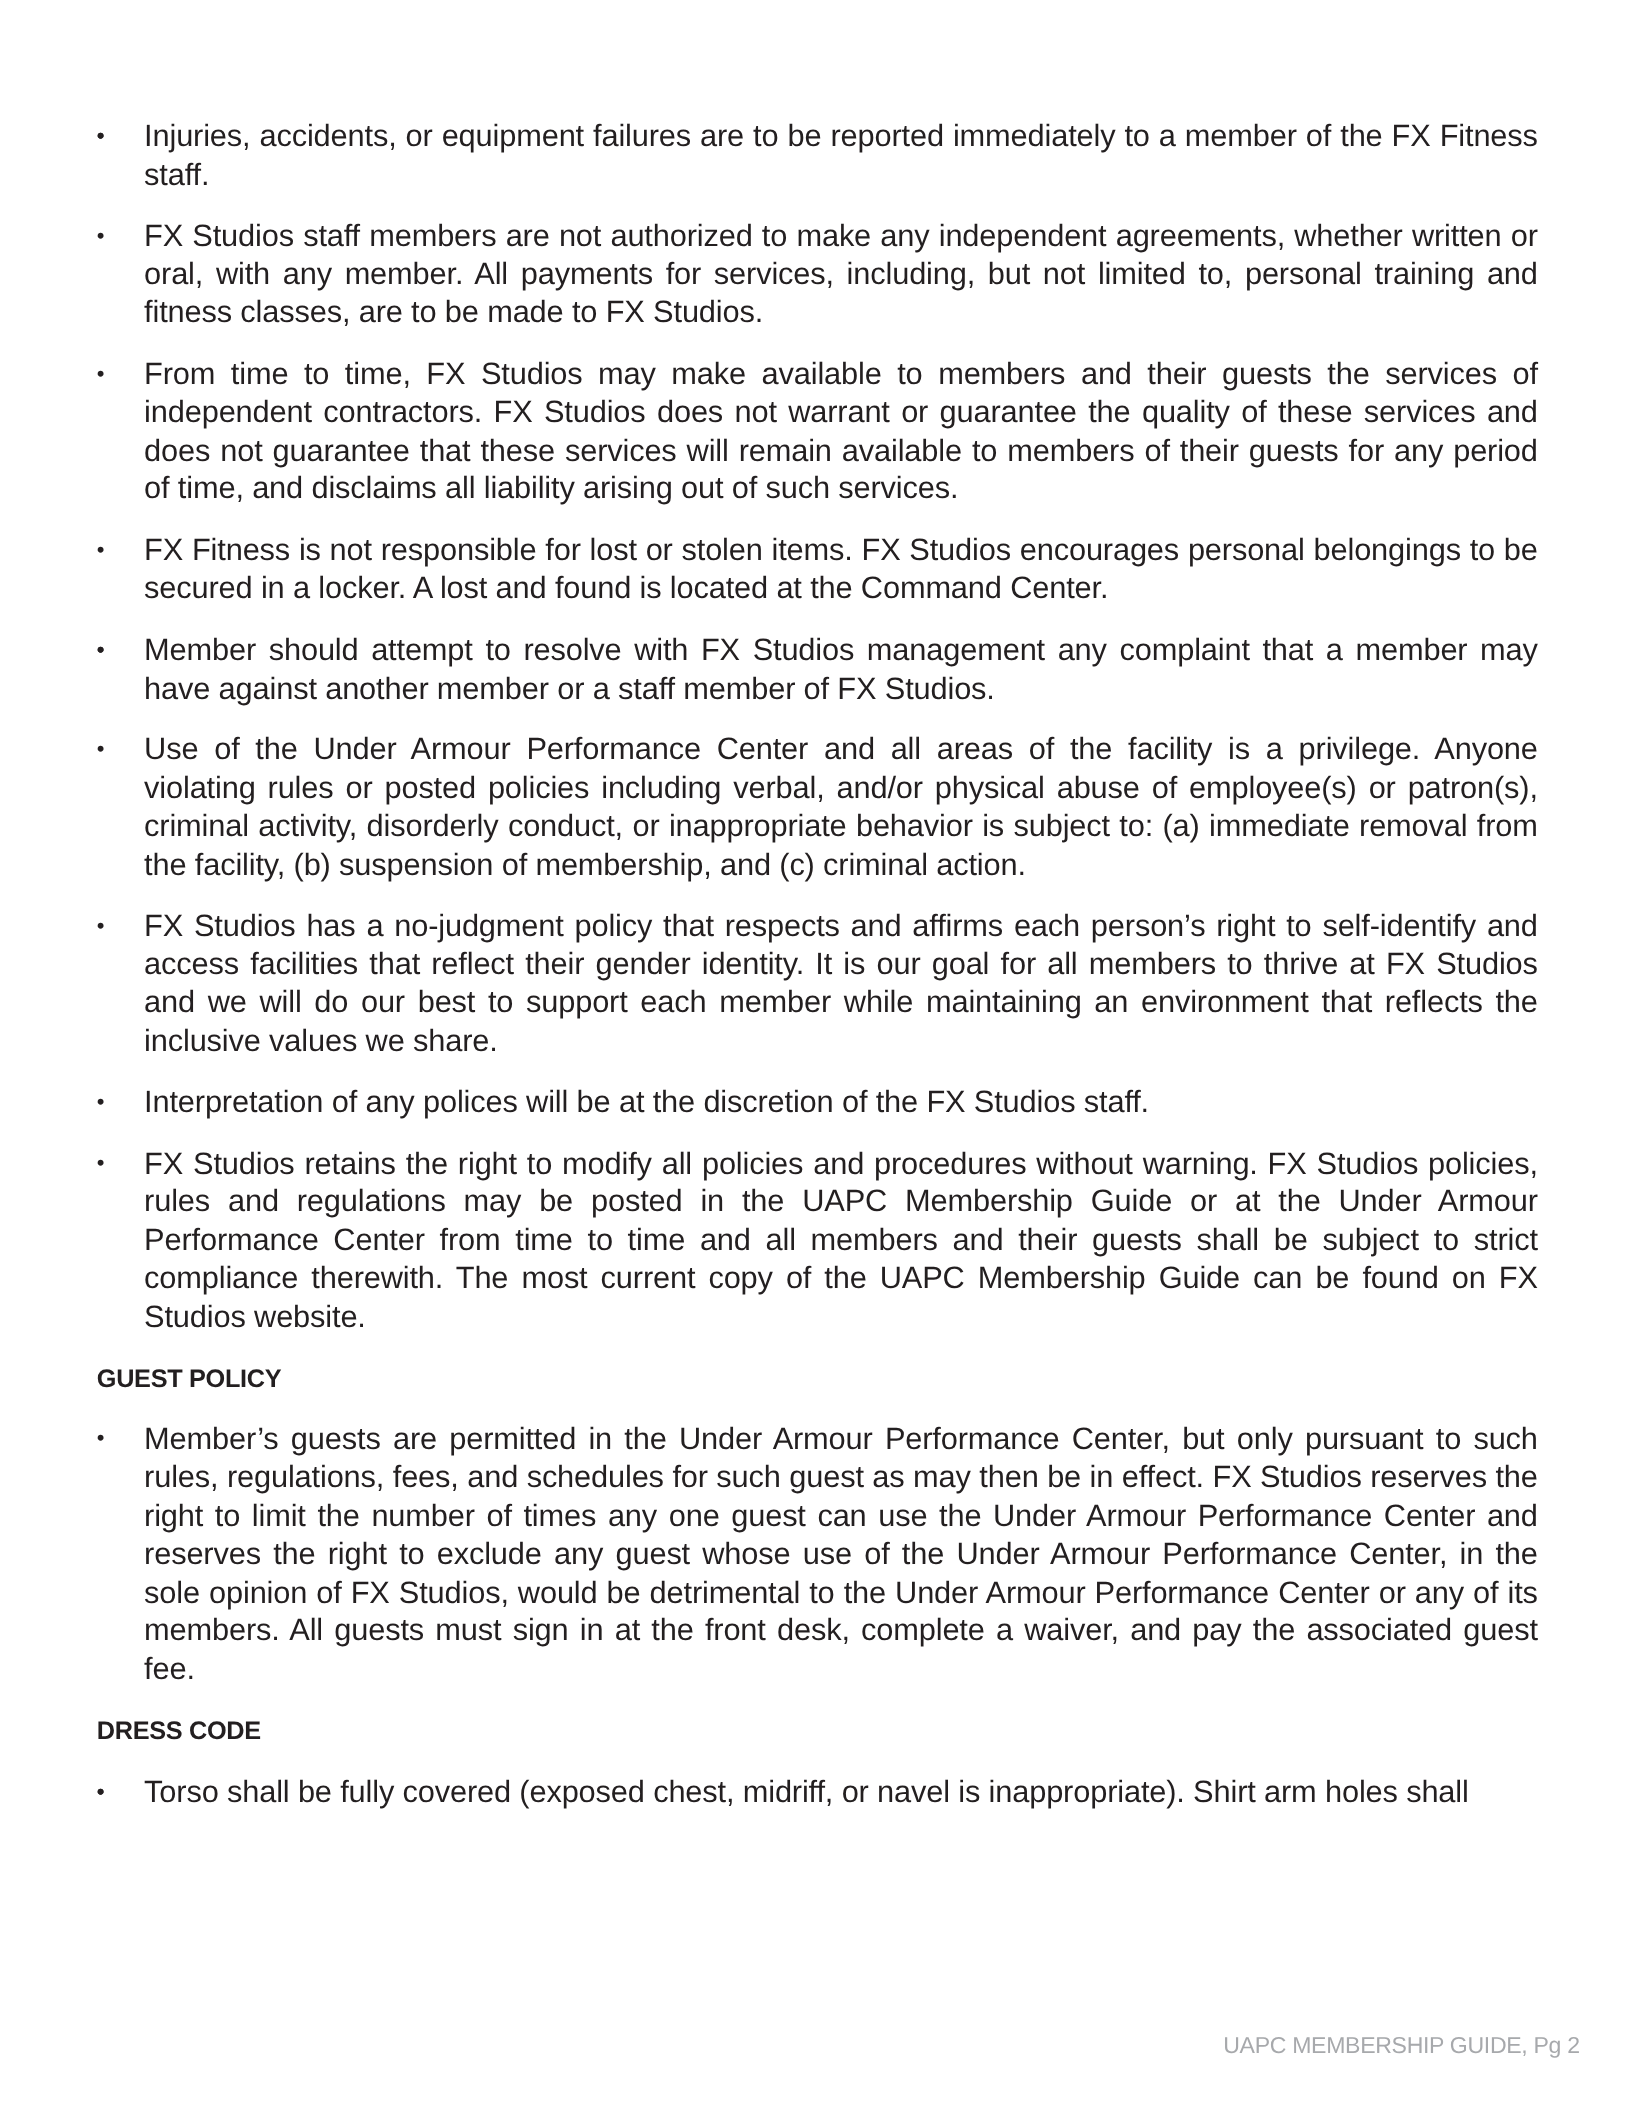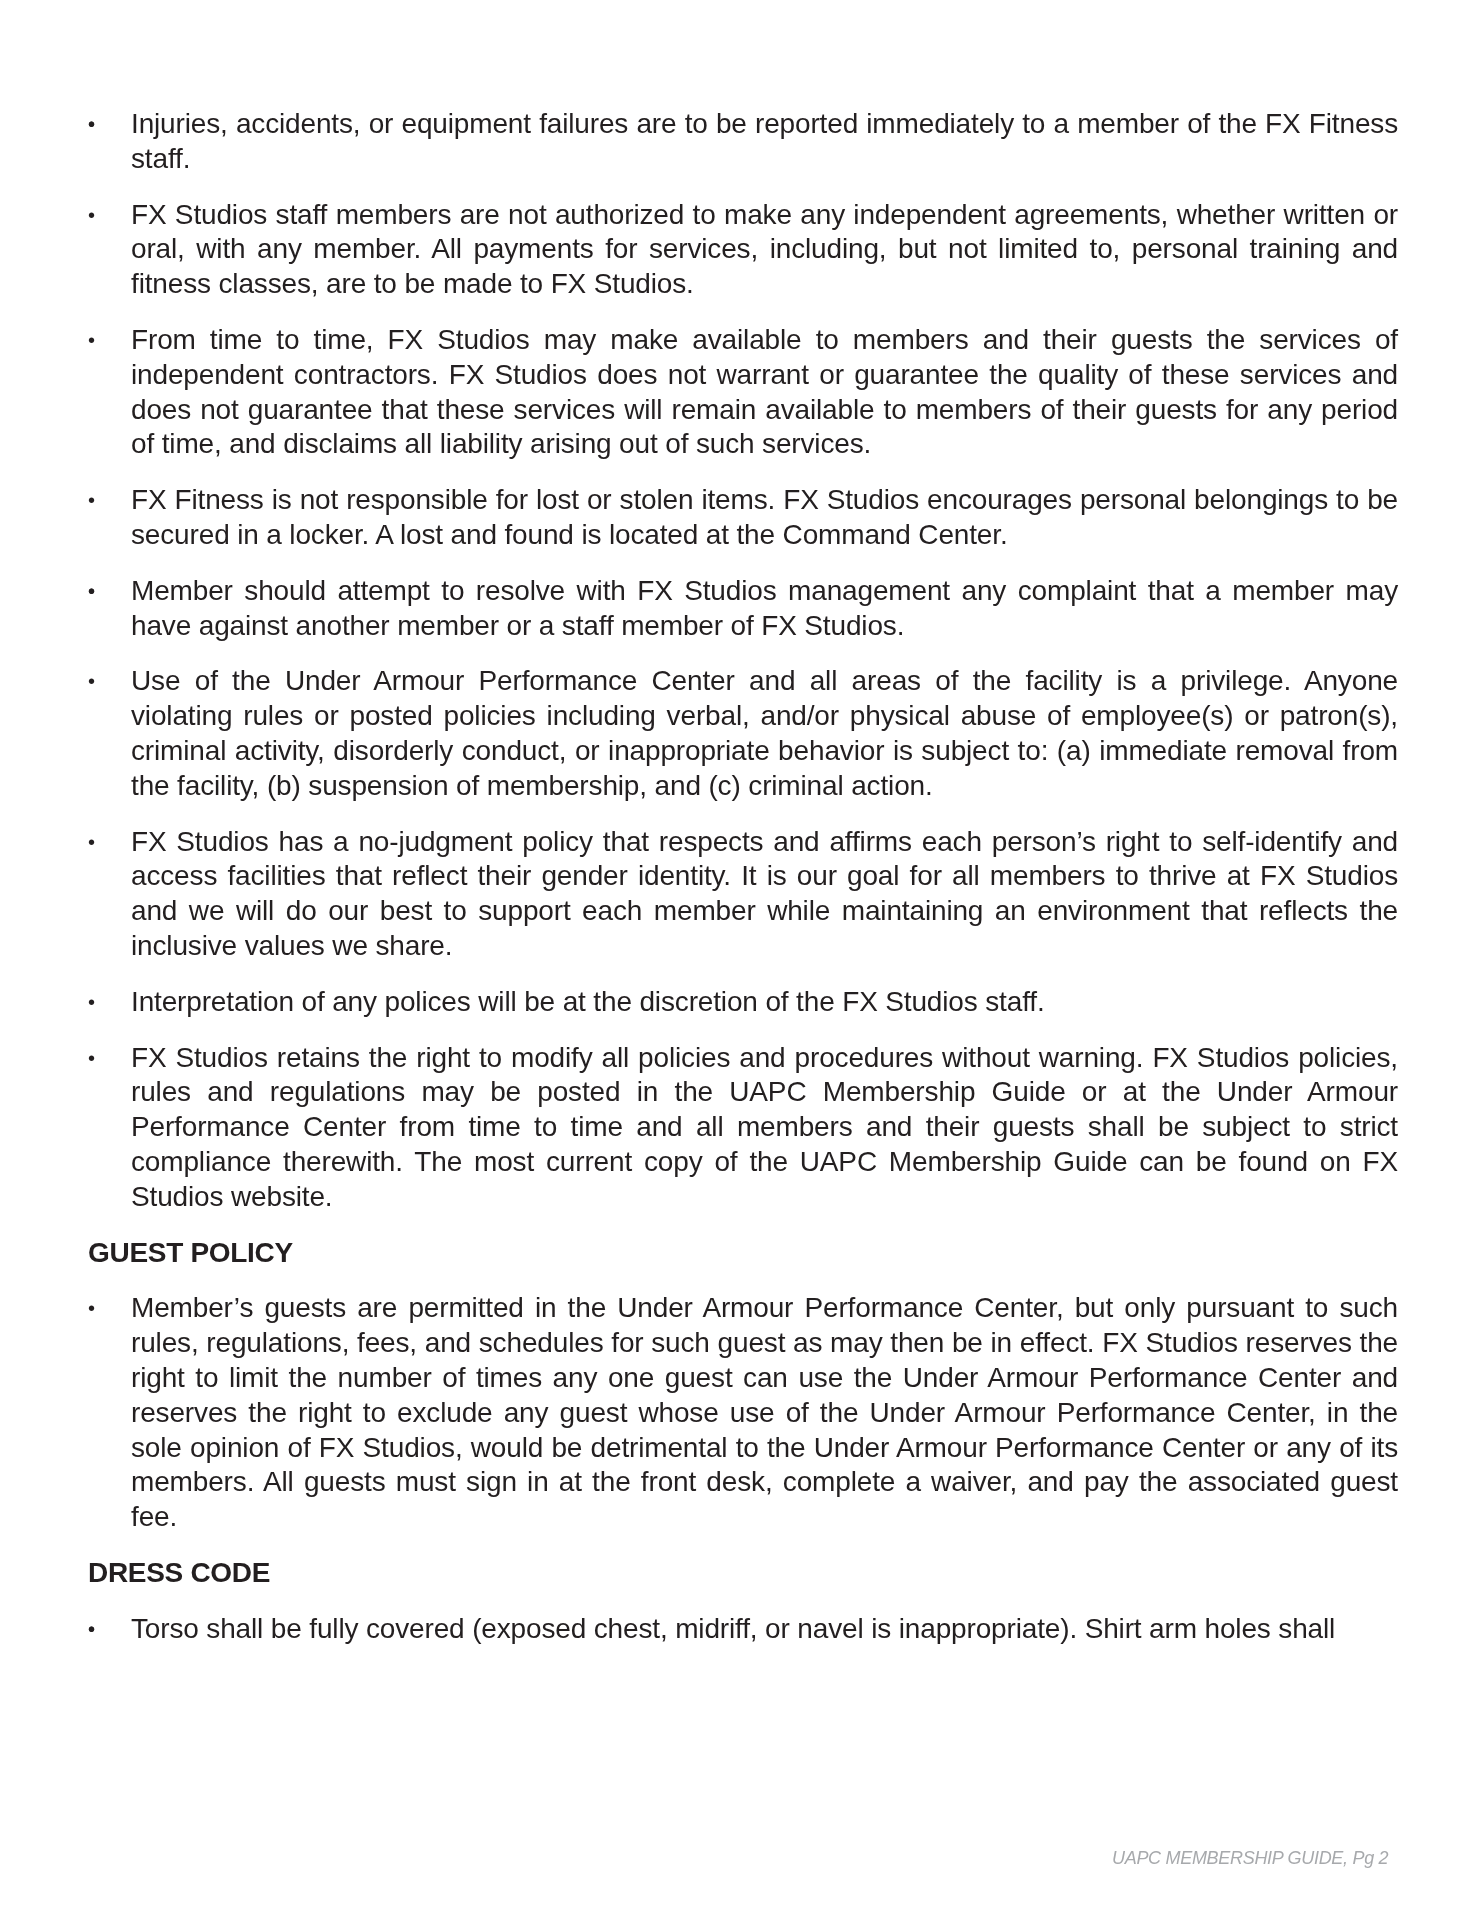--- a/index.html
+++ b/index.html
@@ -32,31 +32,30 @@
     position: absolute;
     left: 0;
     top: 0;
     width: 20px;
     font-size: 20px;
     text-align: left;
   }
   .bullet-item.last-line-left { text-align-last: left; }
   .section-heading {
     font-weight: bold;
-    font-size: 28px;
+    font-size: 23px;
     line-height: 34.8px;
     margin: 0 0 21px 0;
     letter-spacing: -0.3px;
   }
   .footer {
     position: absolute;
     left: 1112px;
     top: 1848px;
-    font-size: 18px;
-    font-style: italic;
+    font-size: 21px;
     color: #a7a9ac;
     letter-spacing: -0.3px;
   }
 </style>
 </head>
 <body>
 
 <div class="page">
   <ul class="section-list">
     <li class="bullet-item"><span class="bullet">•</span></li>

